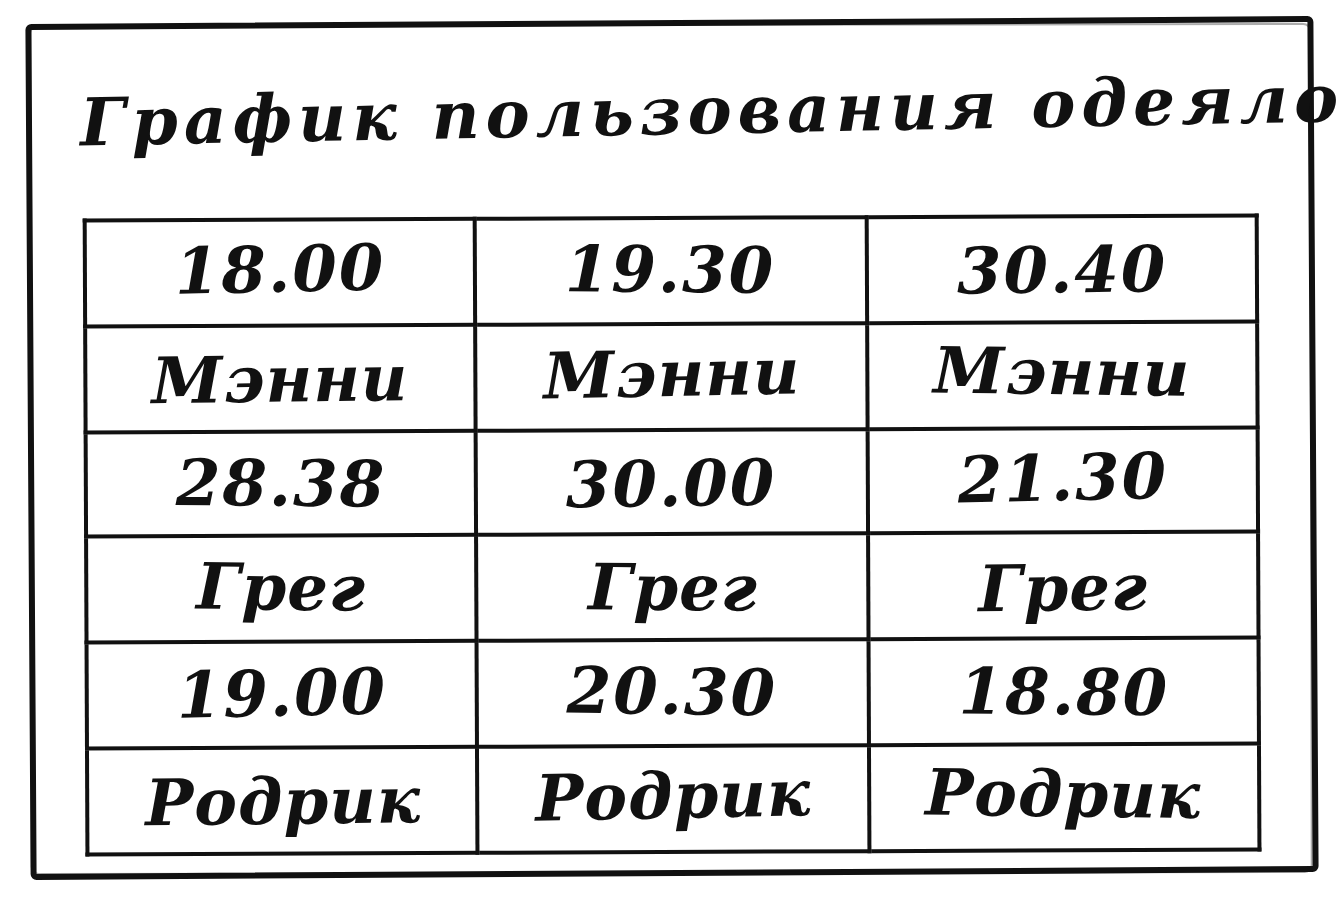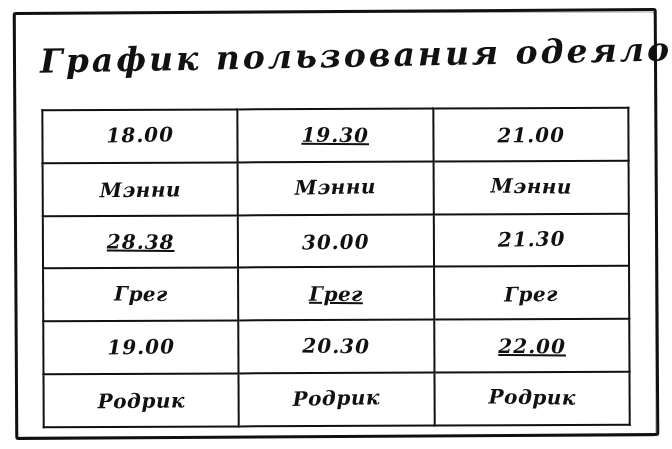--- a/index.html
+++ b/index.html
@@ -78,74 +78,74 @@
     height: 100%;
     table-layout: fixed;
   }
   table.schedule td {
     border: 2px solid #111111;
     text-align: center;
     vertical-align: middle;
     font-family: "DejaVu Serif", serif;
     font-style: italic;
     font-weight: bold;
-    font-size: 20px;
+    font-size: 32px;
     color: #111111;
     padding: 0;
     height: 50.8px;
   }
   table.schedule td.time {
     letter-spacing: 1px;
   }
   table.schedule td.name {
     letter-spacing: 0.5px;
   }
 
   
   .jit1 { display: inline-block; transform: rotate(-0.9deg) translateY(-1px); }
-  .jit2 { display: inline-block; transform: rotate(0.7deg); text-decoration: underline; }
+  .jit2 { display: inline-block; transform: rotate(0.7deg); }
   .jit3 { display: inline-block; transform: rotate(-0.4deg) translateY(1px); }
   .jit4 { display: inline-block; transform: rotate(1deg) translateY(-1px); }
 </style>
 </head>
 <body>
 
 <div class="page">
 
   <div class="frame"></div>
 
   <div class="title">График пользования одеялом</div>
 
   <div class="table-wrap">
     <table class="schedule">
       <tbody>
         <tr>
           <td class="time"><span class="jit1">18.00</span></td>
           <td class="time"><span class="jit2">19.30</span></td>
-          <td class="time"><span class="jit3">21.00</span></td>
+          <td class="time"><span class="jit3">30.40</span></td>
         </tr>
         <tr>
           <td class="name"><span class="jit3">Мэнни</span></td>
           <td class="name"><span class="jit1">Мэнни</span></td>
           <td class="name"><span class="jit4">Мэнни</span></td>
         </tr>
         <tr>
           <td class="time"><span class="jit2">28.38</span></td>
           <td class="time"><span class="jit3">30.00</span></td>
           <td class="time"><span class="jit1">21.30</span></td>
         </tr>
         <tr>
           <td class="name"><span class="jit4">Грег</span></td>
           <td class="name"><span class="jit2">Грег</span></td>
           <td class="name"><span class="jit3">Грег</span></td>
         </tr>
         <tr>
           <td class="time"><span class="jit1">19.00</span></td>
           <td class="time"><span class="jit4">20.30</span></td>
-          <td class="time"><span class="jit2">22.00</span></td>
+          <td class="time"><span class="jit2">18.80</span></td>
         </tr>
         <tr>
           <td class="name"><span class="jit3">Родрик</span></td>
           <td class="name"><span class="jit1">Родрик</span></td>
           <td class="name"><span class="jit4">Родрик</span></td>
         </tr>
       </tbody>
     </table>
   </div>
 

